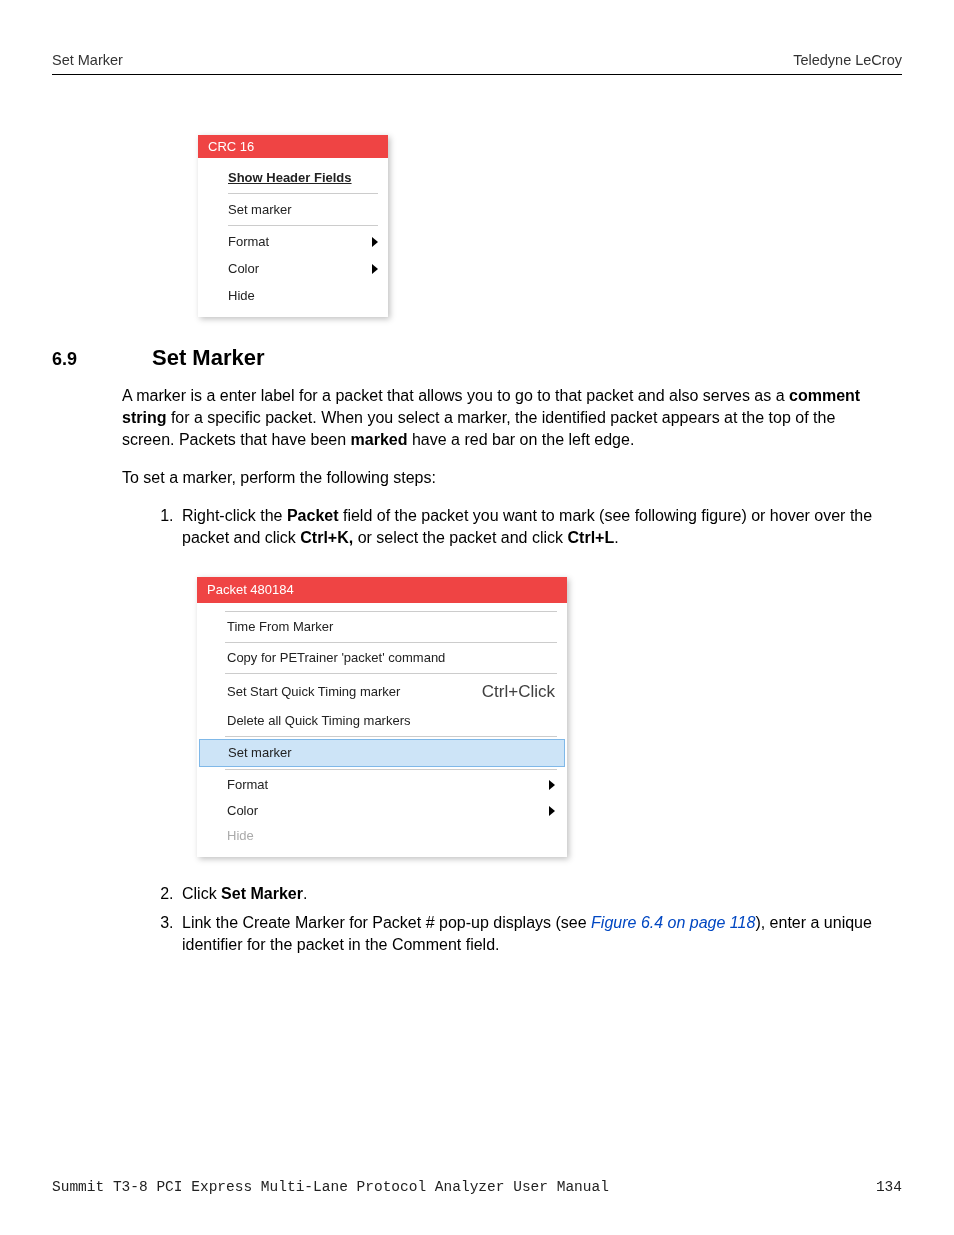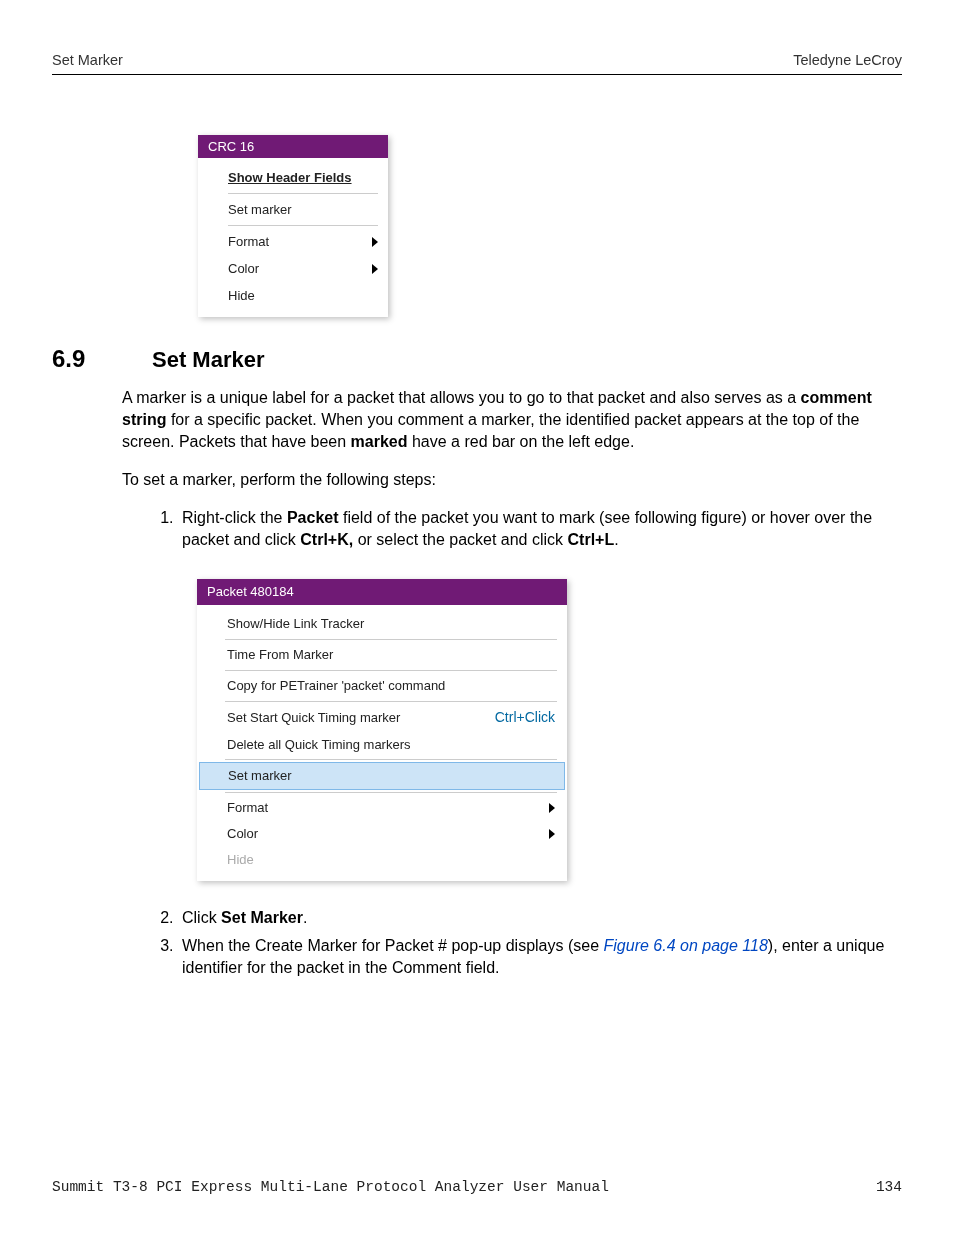--- a/index.html
+++ b/index.html
@@ -22,21 +22,21 @@
   .content { padding-left: 70px; padding-right: 10px; }
   .menu-box {
     width: 190px;
     margin-left: 76px;
     box-shadow: 2px 2px 6px rgba(0,0,0,0.25);
     background: #fff;
     font-size: 13px;
     color: #222;
   }
   .menu-title {
-    background: #701a75;
+    background: #ef4444;
     color: #fff;
     font-size: 13px;
     padding: 4px 10px;
     font-weight: 400;
   }
   .menu-body { padding: 6px 0 8px 0; }
   .menu-item {
     display: flex;
     justify-content: space-between;
     align-items: center;
@@ -53,21 +53,21 @@
     border-bottom: 5px solid transparent;
     border-left: 6px solid #000;
   }
   .section-row {
     display: flex;
     align-items: baseline;
     gap: 30px;
     margin: 28px 0 14px -70px;
   }
   .section-num {
-    font-size: 24px;
+    font-size: 18px;
     font-weight: 700;
     font-family: Arial, sans-serif;
     width: 70px;
     text-align: left;
   }
   .section-title {
     font-size: 22px;
     font-weight: 700;
     font-family: Arial, sans-serif;
   }
@@ -94,21 +94,21 @@
     font-size: 13px;
   }
   .menu-box.big .menu-item { padding: 4px 12px 4px 30px; }
   .menu-box.big .menu-divider { margin: 2px 10px 2px 28px; }
   .menu-box.big .menu-item.selected {
     background: #cde4f7;
     border: 1px solid #7fb8e8;
     margin: 0 2px;
     padding-left: 28px;
   }
-  .shortcut { color: #0369a1; font-size: 14px; }
+  .shortcut { color: #404040; font-size: 17px; }
   .disabled { color: #aaa; }
 
   .footer {
     position: absolute;
     left: 52px; right: 52px; bottom: 40px;
     display: flex;
     justify-content: space-between;
     font-size: 14.5px;
     color: #222;
     font-family: Liberation Mono, monospace;
@@ -148,36 +148,33 @@
       </div>
     </div>
   </div>
 
   <div class="section-row">
     <span class="section-num">6.9</span>
     <span class="section-title">Set Marker</span>
   </div>
 
   <p class="body">
-    <span>A marker is a unique label for a packet that allows you to go to that packet and also serves as a </span><span class="bold">comment string</span><span> for a specific packet. When you comment a marker, the identified packet appears at the top of the screen. Packets that have been </span><span class="bold">marked</span><span> have a red bar on the left edge.</span>
+    <span>A marker is a enter label for a packet that allows you to go to that packet and also serves as a </span><span class="bold">comment string</span><span> for a specific packet. When you select a marker, the identified packet appears at the top of the screen. Packets that have been </span><span class="bold">marked</span><span> have a red bar on the left edge.</span>
   </p>
 
   <p class="body">To set a marker, perform the following steps:</p>
 
   <ol class="steps">
     <li>
       <span>Right-click the </span><span class="bold">Packet</span><span> field of the packet you want to mark (see following figure) or hover over the packet and click </span><span class="bold">Ctrl+K,</span><span> or select the packet and click </span><span class="bold">Ctrl+L</span><span>.</span>
 
       
       <div class="menu-box big">
         <div class="menu-title">Packet 480184</div>
         <div class="menu-body">
-          <div class="menu-item">
-              <span>Show/Hide Link Tracker</span>
-            </div>
           <div class="menu-divider"></div>
           <div class="menu-item">
               <span>Time From Marker</span>
             </div>
           <div class="menu-divider"></div>
           <div class="menu-item">
               <span>Copy for PETrainer 'packet' command</span>
             </div>
           <div class="menu-divider"></div>
           <div class="menu-item">
@@ -203,21 +200,21 @@
           <div class="menu-item disabled">
               <span>Hide</span>
             </div>
         </div>
       </div>
     </li>
     <li>
       <span>Click </span><span class="bold">Set Marker</span><span>.</span>
     </li>
     <li>
-      <span>When the Create Marker for Packet # pop-up displays (see </span><span class="link">Figure 6.4 on page 118</span><span>), enter a unique identifier for the packet in the Comment field.</span>
+      <span>Link the Create Marker for Packet # pop-up displays (see </span><span class="link">Figure 6.4 on page 118</span><span>), enter a unique identifier for the packet in the Comment field.</span>
     </li>
   </ol>
 
 </div>
 
 <div class="footer">
   <span>Summit T3-8 PCI Express Multi-Lane Protocol Analyzer User Manual</span>
   <span>134</span>
 </div>
 

